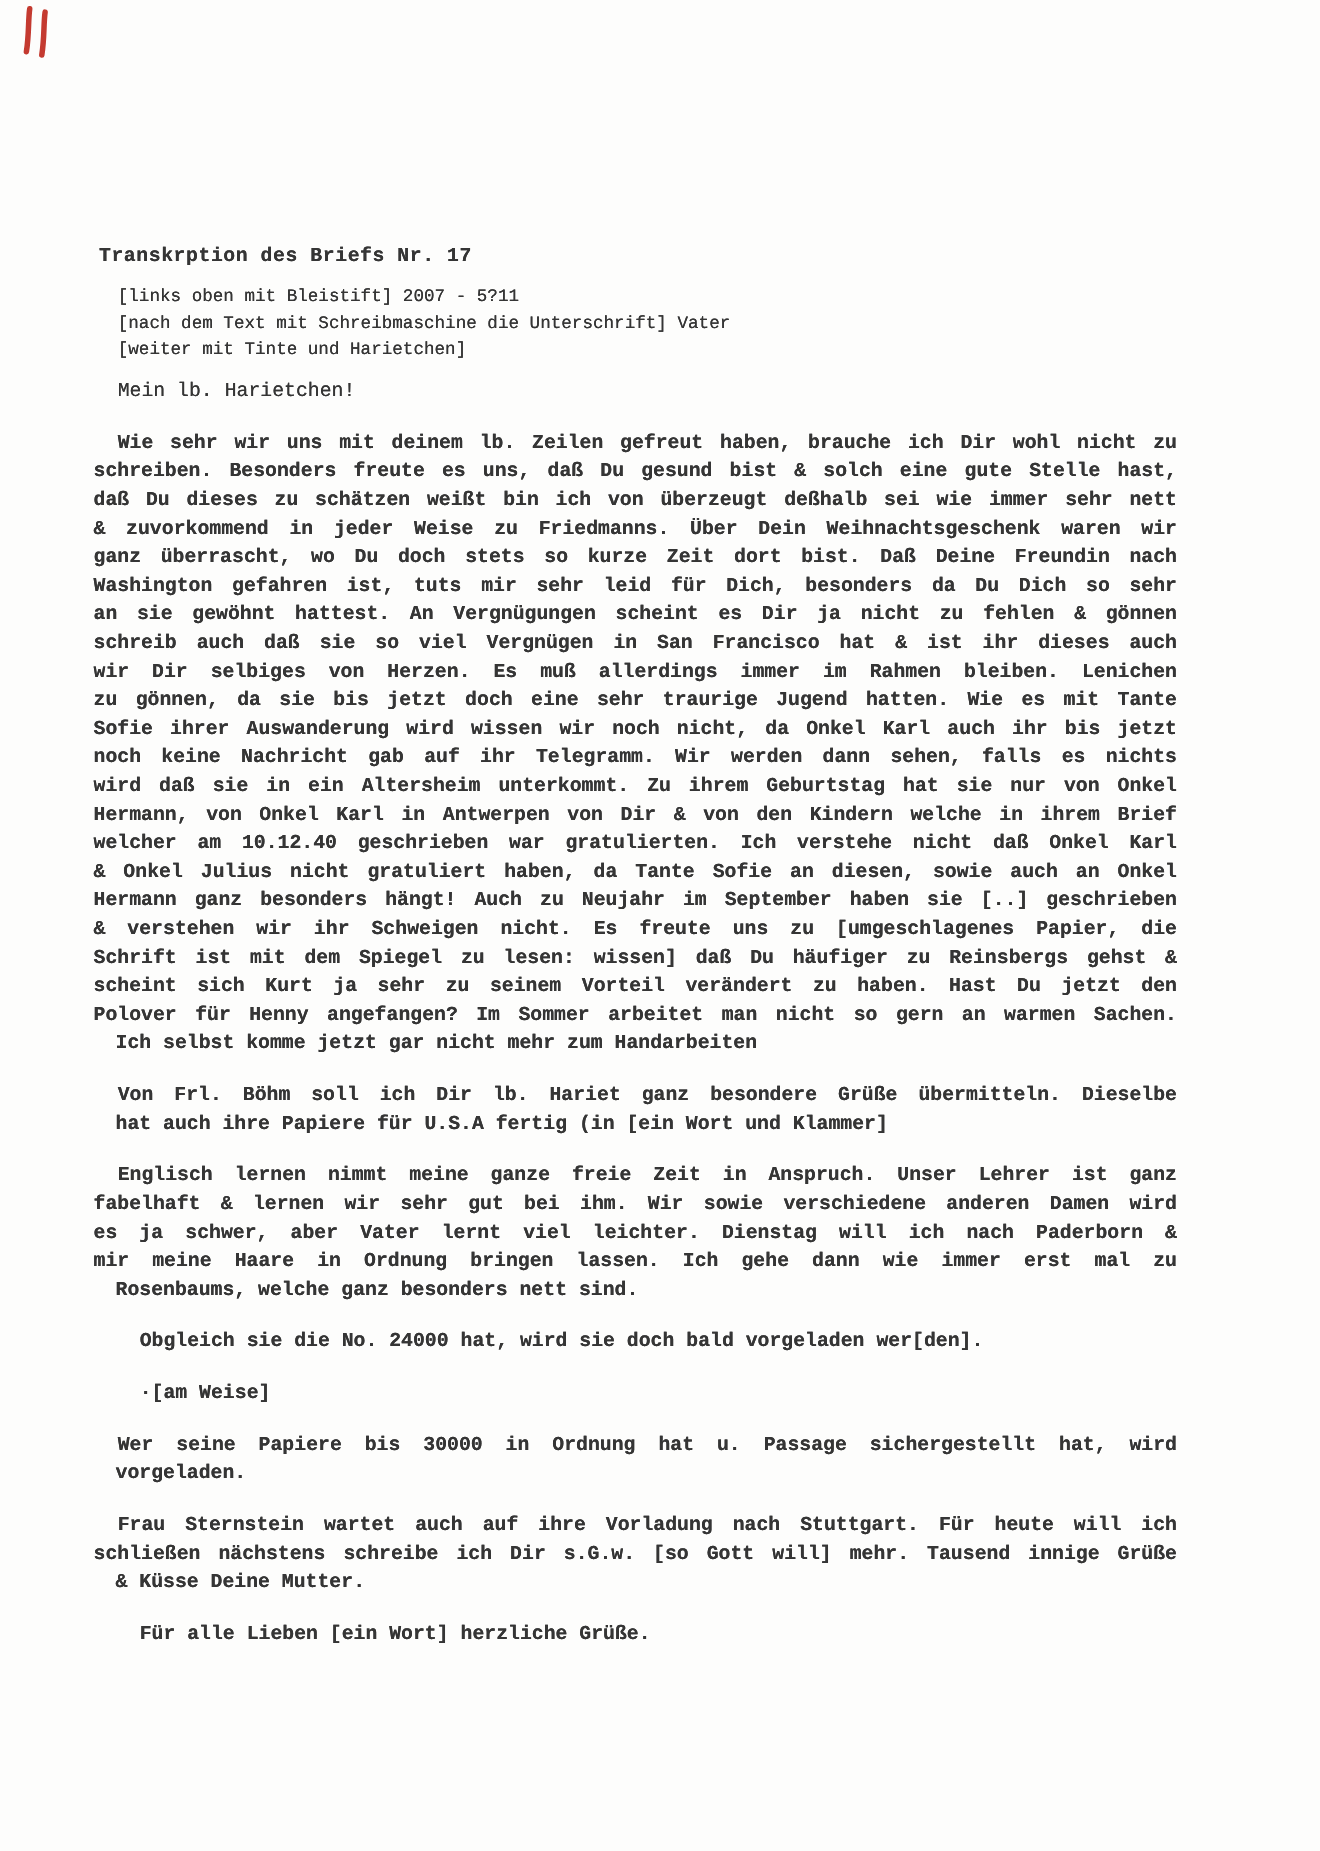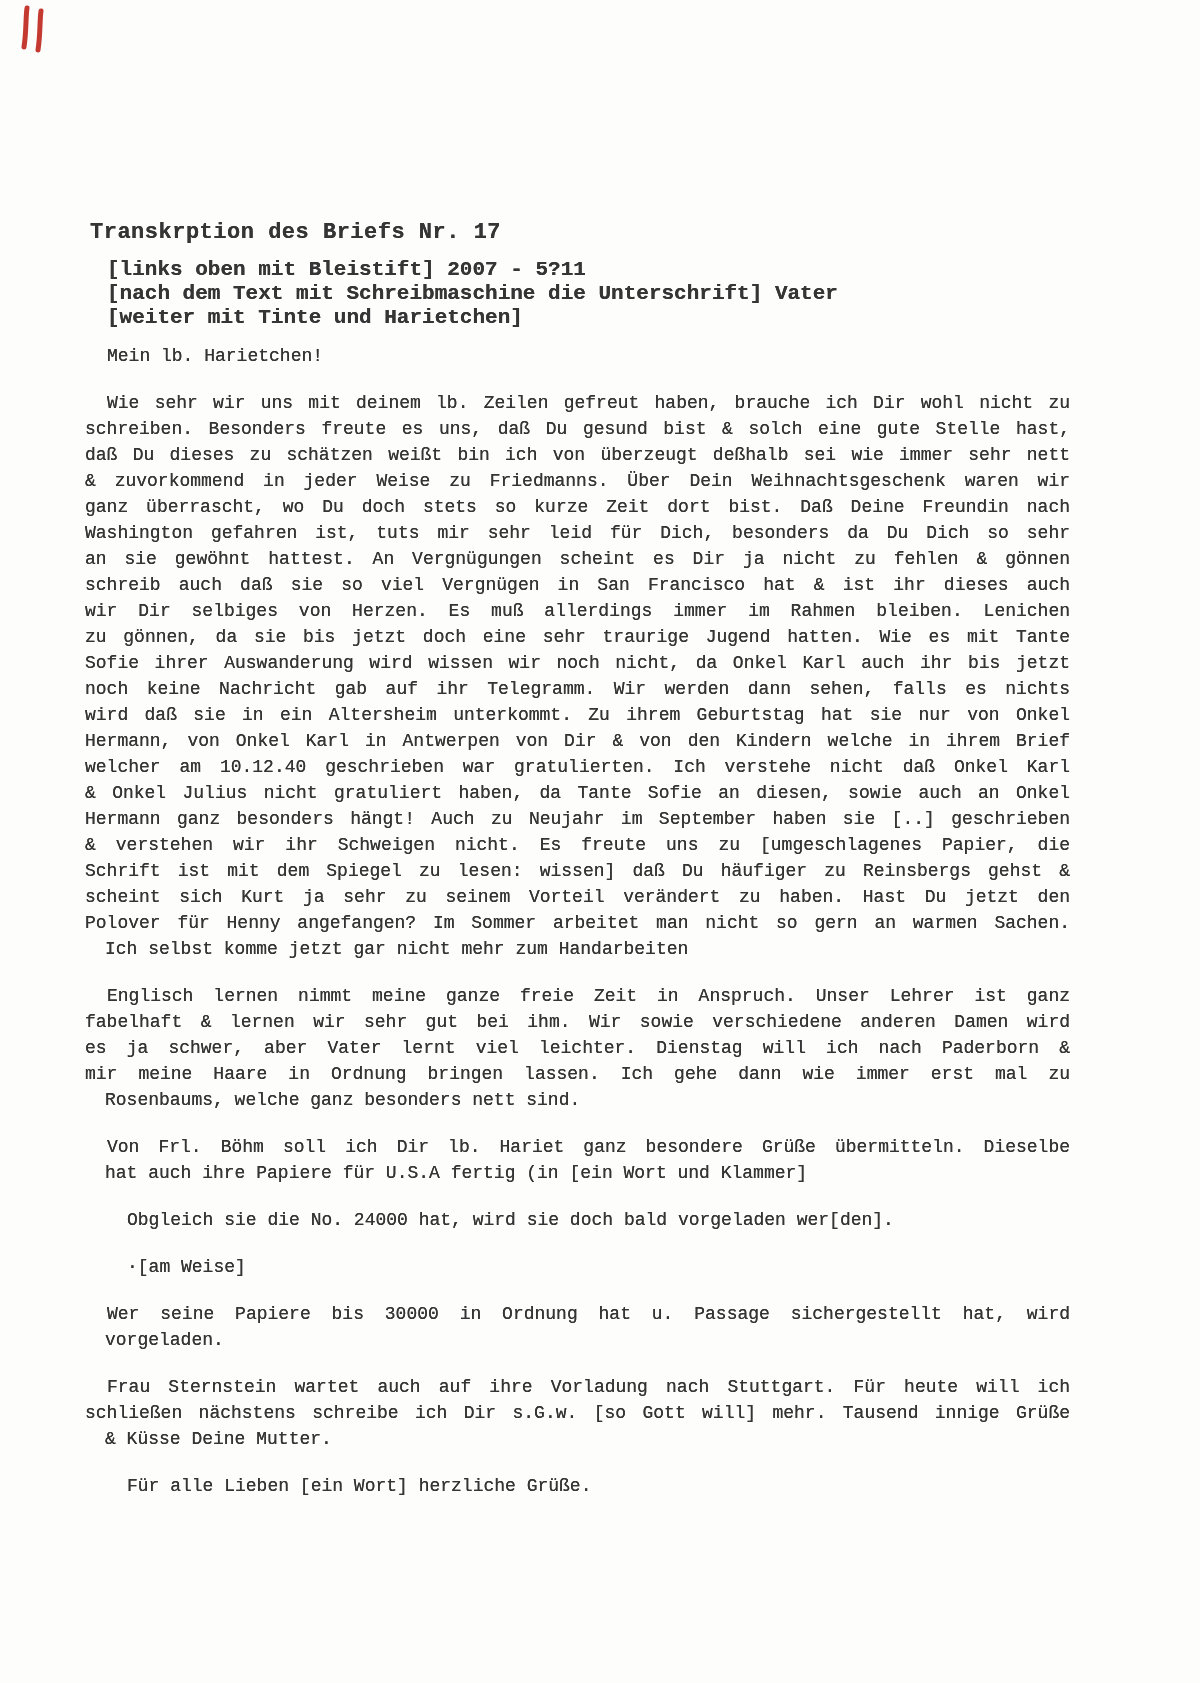--- a/index.html
+++ b/index.html
@@ -19,43 +19,42 @@
   }
   .sheet {
     position: absolute;
     left: 85px;
     top: 219px;
     width: 985px;
   }
   .title {
     margin: 0;
     padding-left: 5px;
-    font-size: 22px;
+    font-size: 18px;
     line-height: 28px;
     font-weight: 700;
     letter-spacing: 0.5px;
     text-shadow: 0 0 0.6px currentColor;
   }
   .meta { margin-top: 11px; }
   .meta-line {
-    font-size: 21px;
+    font-size: 16px;
     line-height: 24px;
     padding-left: 22px;
     white-space: pre;
     text-shadow: 0 0 0.4px currentColor;
-    font-weight: bold;
   }
   .salutation {
     margin: 13px 0 0 0;
     font-size: 18px;
     line-height: 26px;
     padding-left: 22px;
     text-shadow: 0 0 0.4px currentColor;
   }
-  .para { margin-top: 21px; }
+  .para { margin-top: 21px; font-weight: bold; }
   .line {
     font-size: 18px;
     line-height: 26px;
     text-align: justify;
     text-align-last: justify;
     text-shadow: 0 0 0.4px currentColor;
   }
   .line.last {
     text-align: left;
     text-align-last: left;
@@ -101,29 +100,29 @@
         <div class="line">welcher am 10.12.40 geschrieben war gratulierten. Ich verstehe nicht daß Onkel Karl</div>
         <div class="line">&amp; Onkel Julius nicht gratuliert haben, da Tante Sofie an diesen, sowie auch an Onkel</div>
         <div class="line">Hermann ganz besonders hängt! Auch zu Neujahr im September haben sie [..] geschrieben</div>
         <div class="line">&amp; verstehen wir ihr Schweigen nicht. Es freute uns zu [umgeschlagenes Papier, die</div>
         <div class="line">Schrift ist mit dem Spiegel zu lesen: wissen] daß Du häufiger zu Reinsbergs gehst &amp;</div>
         <div class="line">scheint sich Kurt ja sehr zu seinem Vorteil verändert zu haben. Hast Du jetzt den</div>
         <div class="line">Polover für Henny angefangen? Im Sommer arbeitet man nicht so gern an warmen Sachen.</div>
         <div class="line last">Ich selbst komme jetzt gar nicht mehr zum Handarbeiten</div>
       </div>
       <div class="para">
+        <div class="line indent">Von Frl. Böhm soll ich Dir lb. Hariet ganz besondere Grüße übermitteln. Dieselbe</div>
+        <div class="line last">hat auch ihre Papiere für U.S.A fertig (in [ein Wort und Klammer]</div>
+      </div>
+      <div class="para">
         <div class="line indent">Englisch lernen nimmt meine ganze freie Zeit in Anspruch. Unser Lehrer ist ganz</div>
         <div class="line">fabelhaft &amp; lernen wir sehr gut bei ihm. Wir sowie verschiedene anderen Damen wird</div>
         <div class="line">es ja schwer, aber Vater lernt viel leichter. Dienstag will ich nach Paderborn &amp;</div>
         <div class="line">mir meine Haare in Ordnung bringen lassen. Ich gehe dann wie immer erst mal zu</div>
         <div class="line last">Rosenbaums, welche ganz besonders nett sind.</div>
-      </div>
-      <div class="para">
-        <div class="line indent">Von Frl. Böhm soll ich Dir lb. Hariet ganz besondere Grüße übermitteln. Dieselbe</div>
-        <div class="line last">hat auch ihre Papiere für U.S.A fertig (in [ein Wort und Klammer]</div>
       </div>
       <div class="para">
         <div class="line indent last">Obgleich sie die No. 24000 hat, wird sie doch bald vorgeladen wer[den].</div>
       </div>
       <div class="para">
         <div class="line indent last">·[am Weise]</div>
       </div>
       <div class="para">
         <div class="line indent">Wer seine Papiere bis 30000 in Ordnung hat u. Passage sichergestellt hat, wird</div>
         <div class="line last">vorgeladen.</div>

